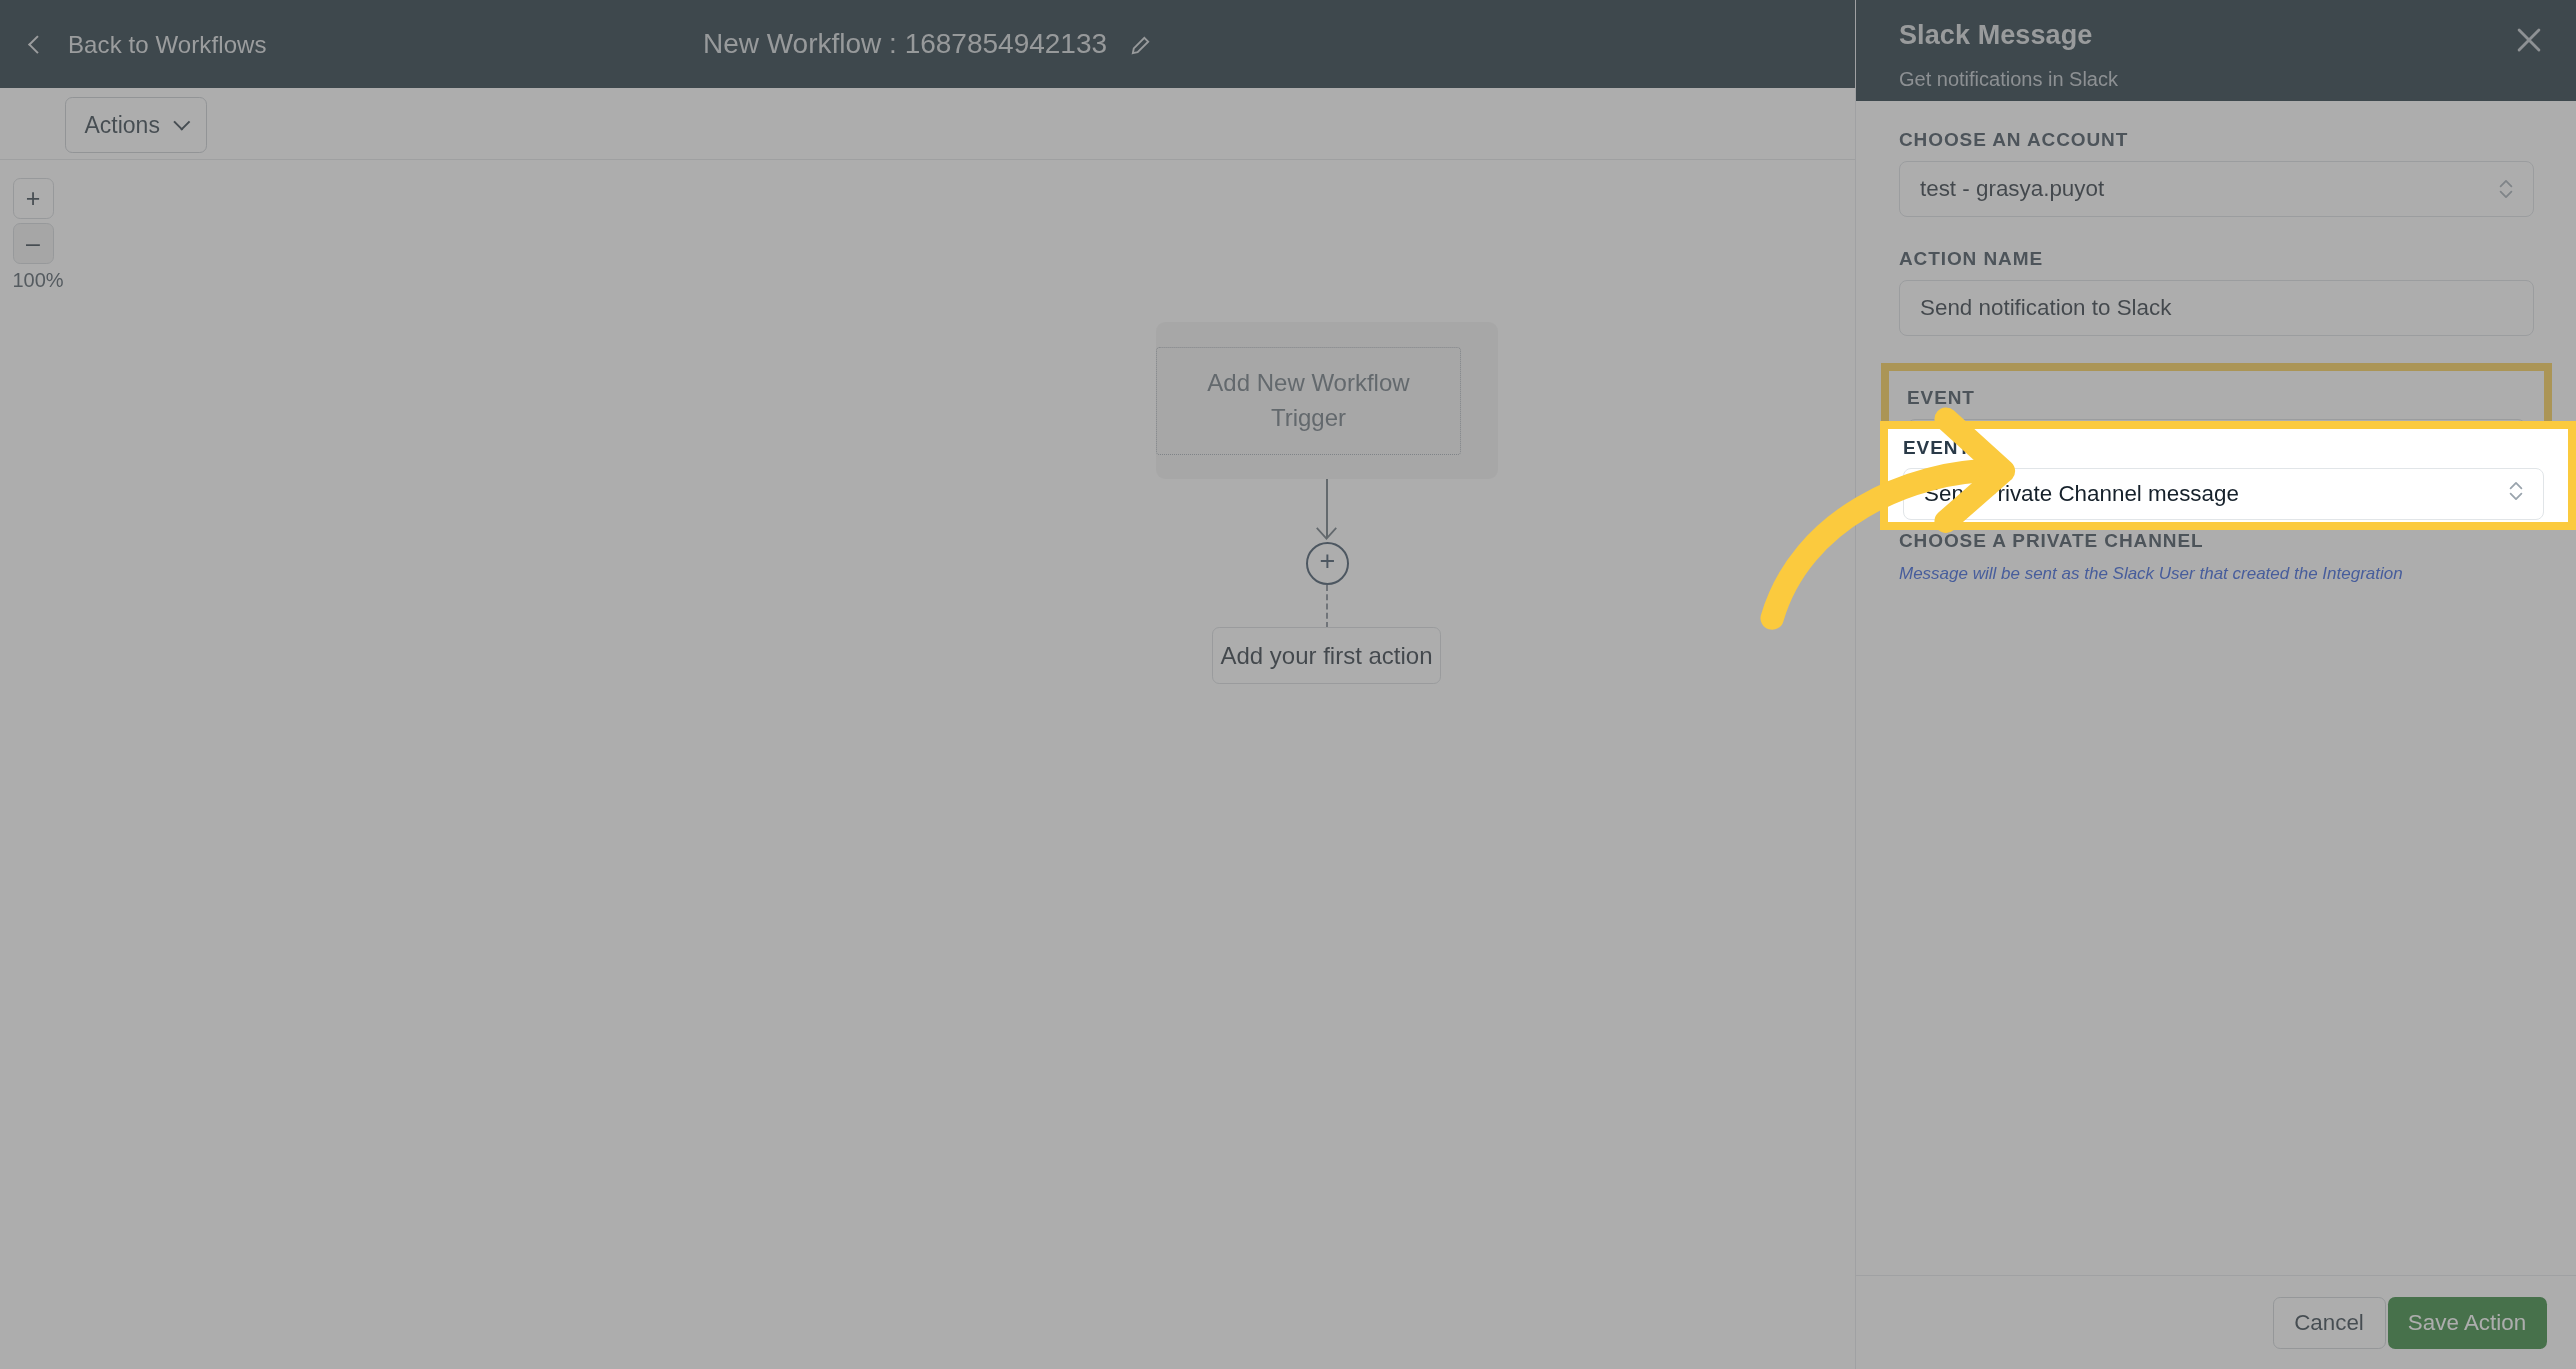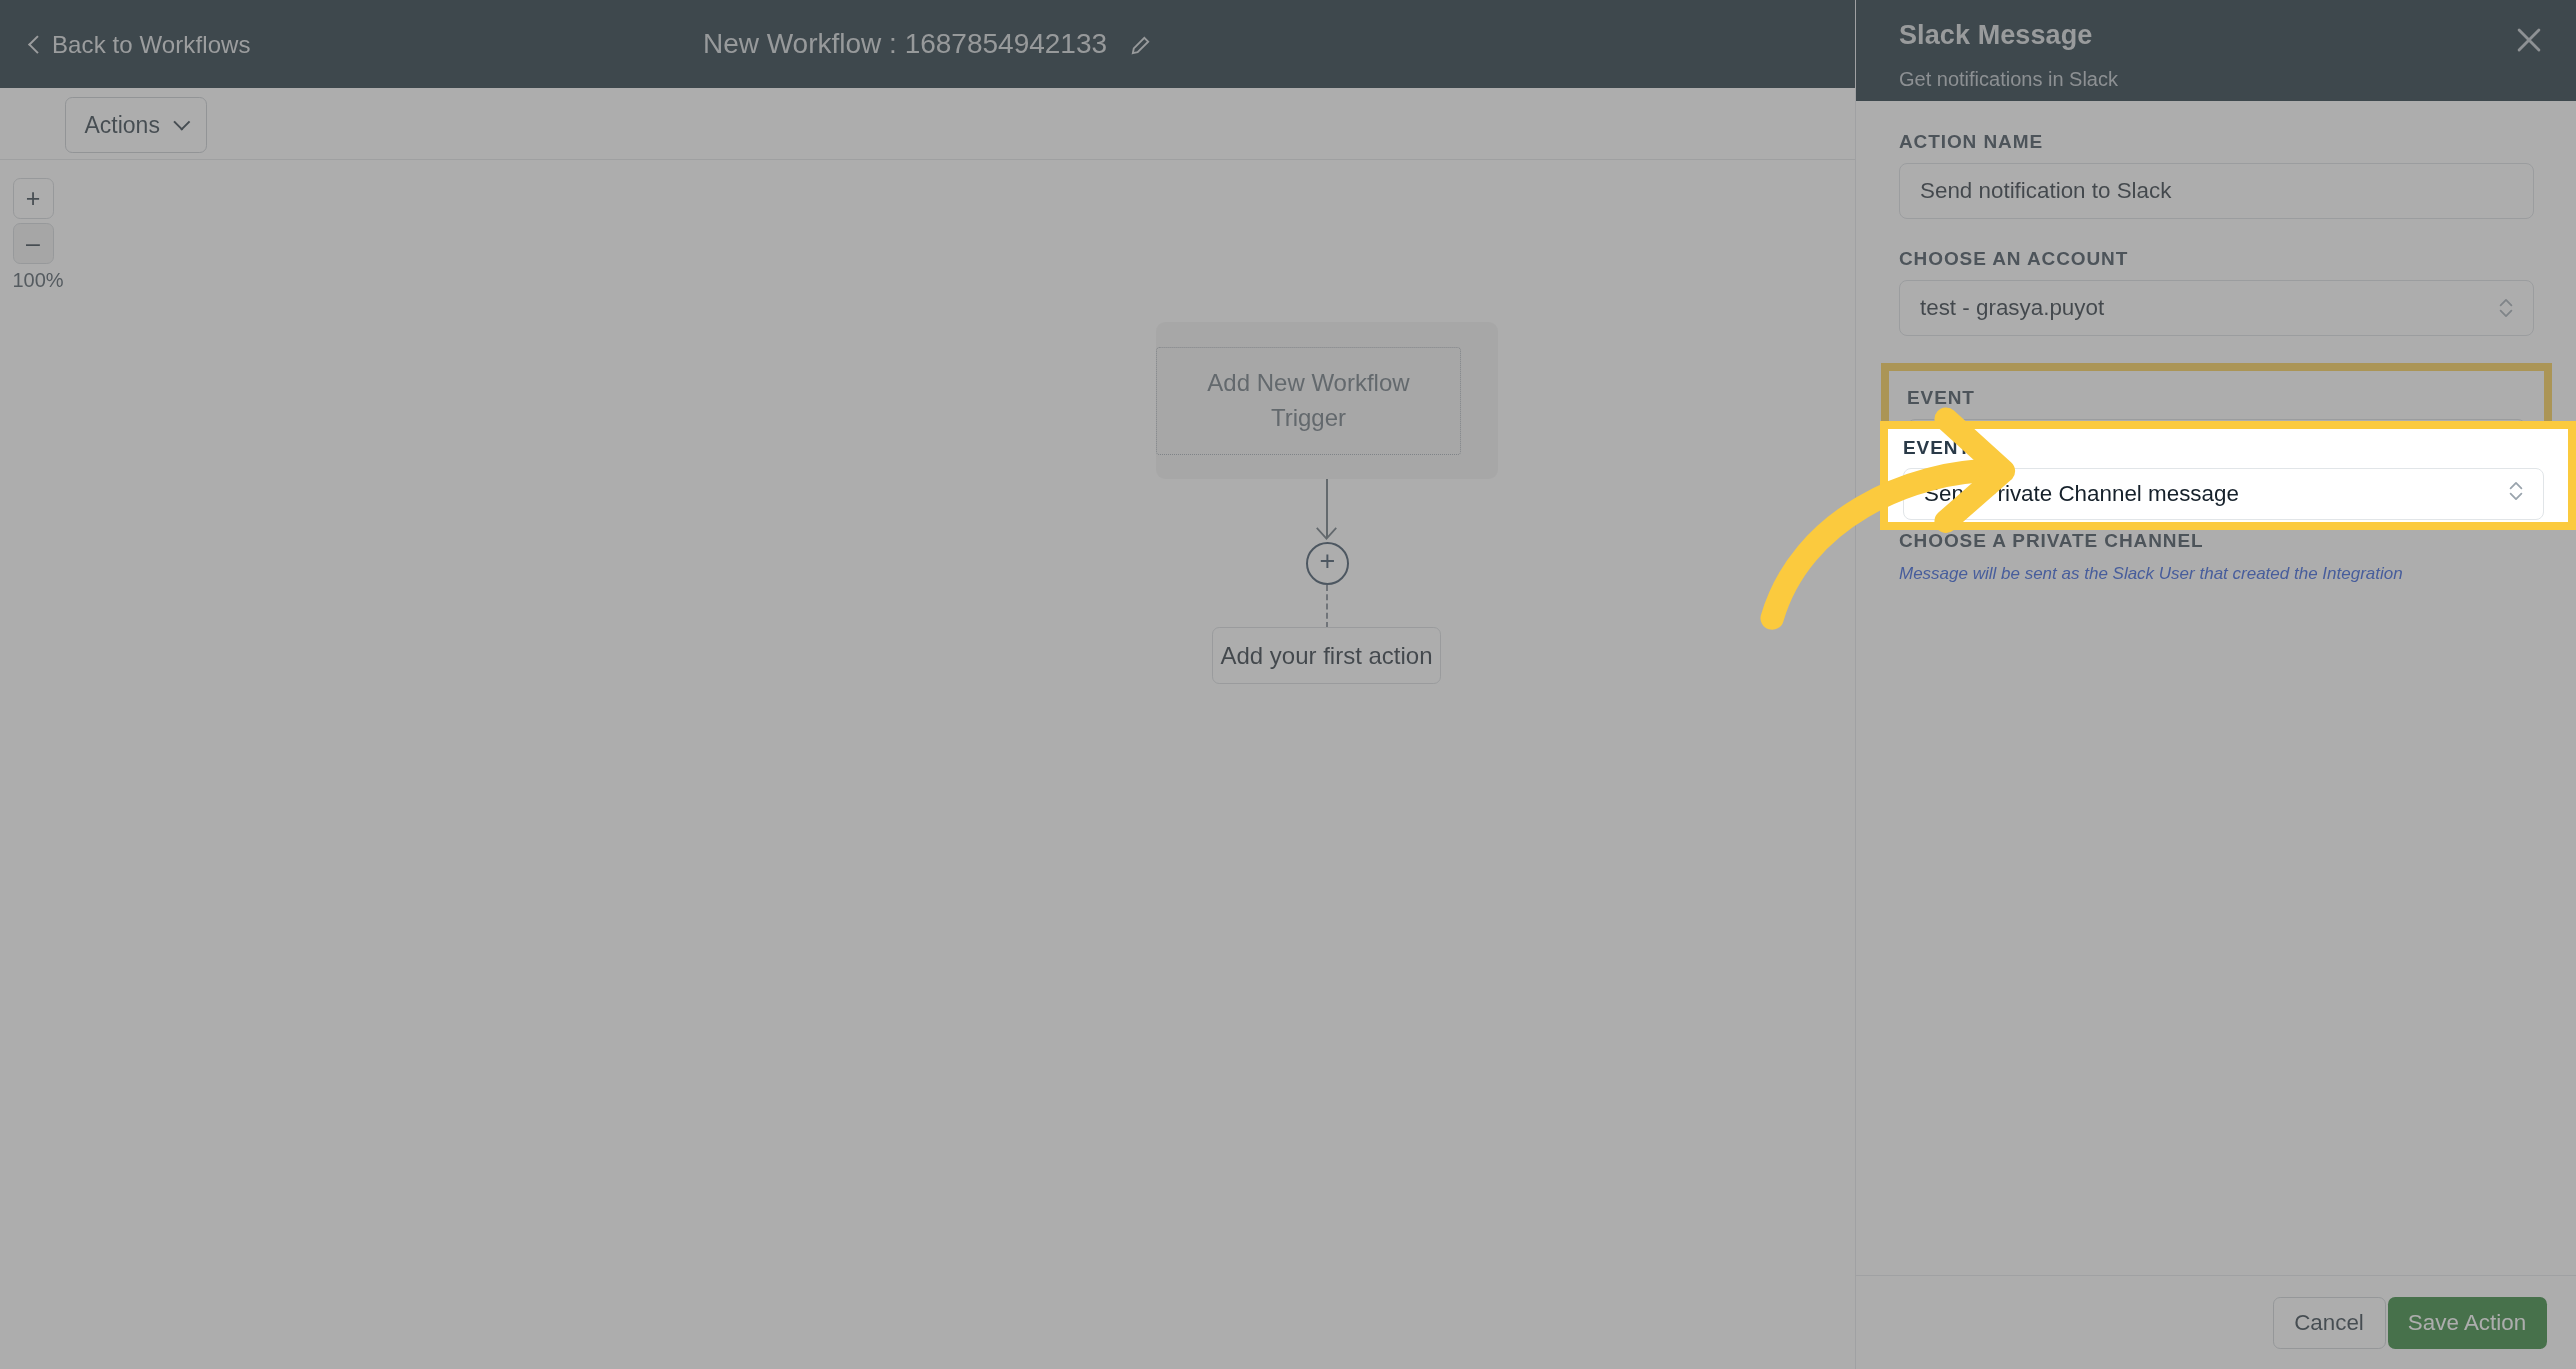--- a/index.html
+++ b/index.html
@@ -23,21 +23,21 @@
   .top-header {
     position: absolute;
     left: 0; top: 0;
     width: 2576px; height: 88px;
     background: #0b1f2a;
     z-index: 5;
   }
   .back-link {
     position: absolute;
     left: 30.5px; top: 30.5px;
-    display: flex; align-items: center; gap: 9px;
+    display: flex; align-items: center; gap: 25px;
     color: #d7dbde;
     font-size: 24px;
     letter-spacing: 0.1px;
     cursor: pointer;
     user-select: none;
   }
   .back-chev {
     display: inline-block;
     width: 12.5px; height: 12.5px;
     border-left: 2.7px solid #d7dbde;
@@ -447,38 +447,38 @@
       <div class="panel-sub">Get notifications in Slack</div>
       <div class="panel-close">
         <svg width="34" height="34" viewBox="0 0 24 24" stroke="#b9c1c7" stroke-width="2" stroke-linecap="round">
           <path d="M5 5 L19 19 M19 5 L5 19"></path>
         </svg>
       </div>
     </div>
     <div class="panel-dark-ext"></div>
 
     <div class="panel-body">
-
-      <div class="field" style="padding-top:30.5px;">
-        <div class="field-label">ACTION NAME</div>
-        <div class="text-input">
-          <span>Send notification to Slack</span>
-        </div>
-      </div>
 
       <div class="field" style="margin-top:29px;">
         <div class="field-label">CHOOSE AN ACCOUNT</div>
         <div class="select-box">
           <span>test - grasya.puyot</span>
           <span class="stepper-icon">
             <svg width="18" height="27" viewBox="0 0 20 30" fill="none" stroke="#9aa4ad" stroke-width="2" stroke-linecap="round" stroke-linejoin="round">
               <path d="M4 12 L10 6 L16 12"></path>
               <path d="M4 18 L10 24 L16 18"></path>
             </svg>
           </span>
+        </div>
+      </div>
+
+      <div class="field" style="padding-top:30.5px;">
+        <div class="field-label">ACTION NAME</div>
+        <div class="text-input">
+          <span>Send notification to Slack</span>
         </div>
       </div>
 
       <div class="event-highlight">
         <div class="field">
           <div class="field-label">EVENT</div>
           <div class="select-box">
             <span>Send Private Channel message</span>
             <span class="stepper-icon">
               <svg width="18" height="27" viewBox="0 0 20 30" fill="none" stroke="#9aa4ad" stroke-width="2" stroke-linecap="round" stroke-linejoin="round">

